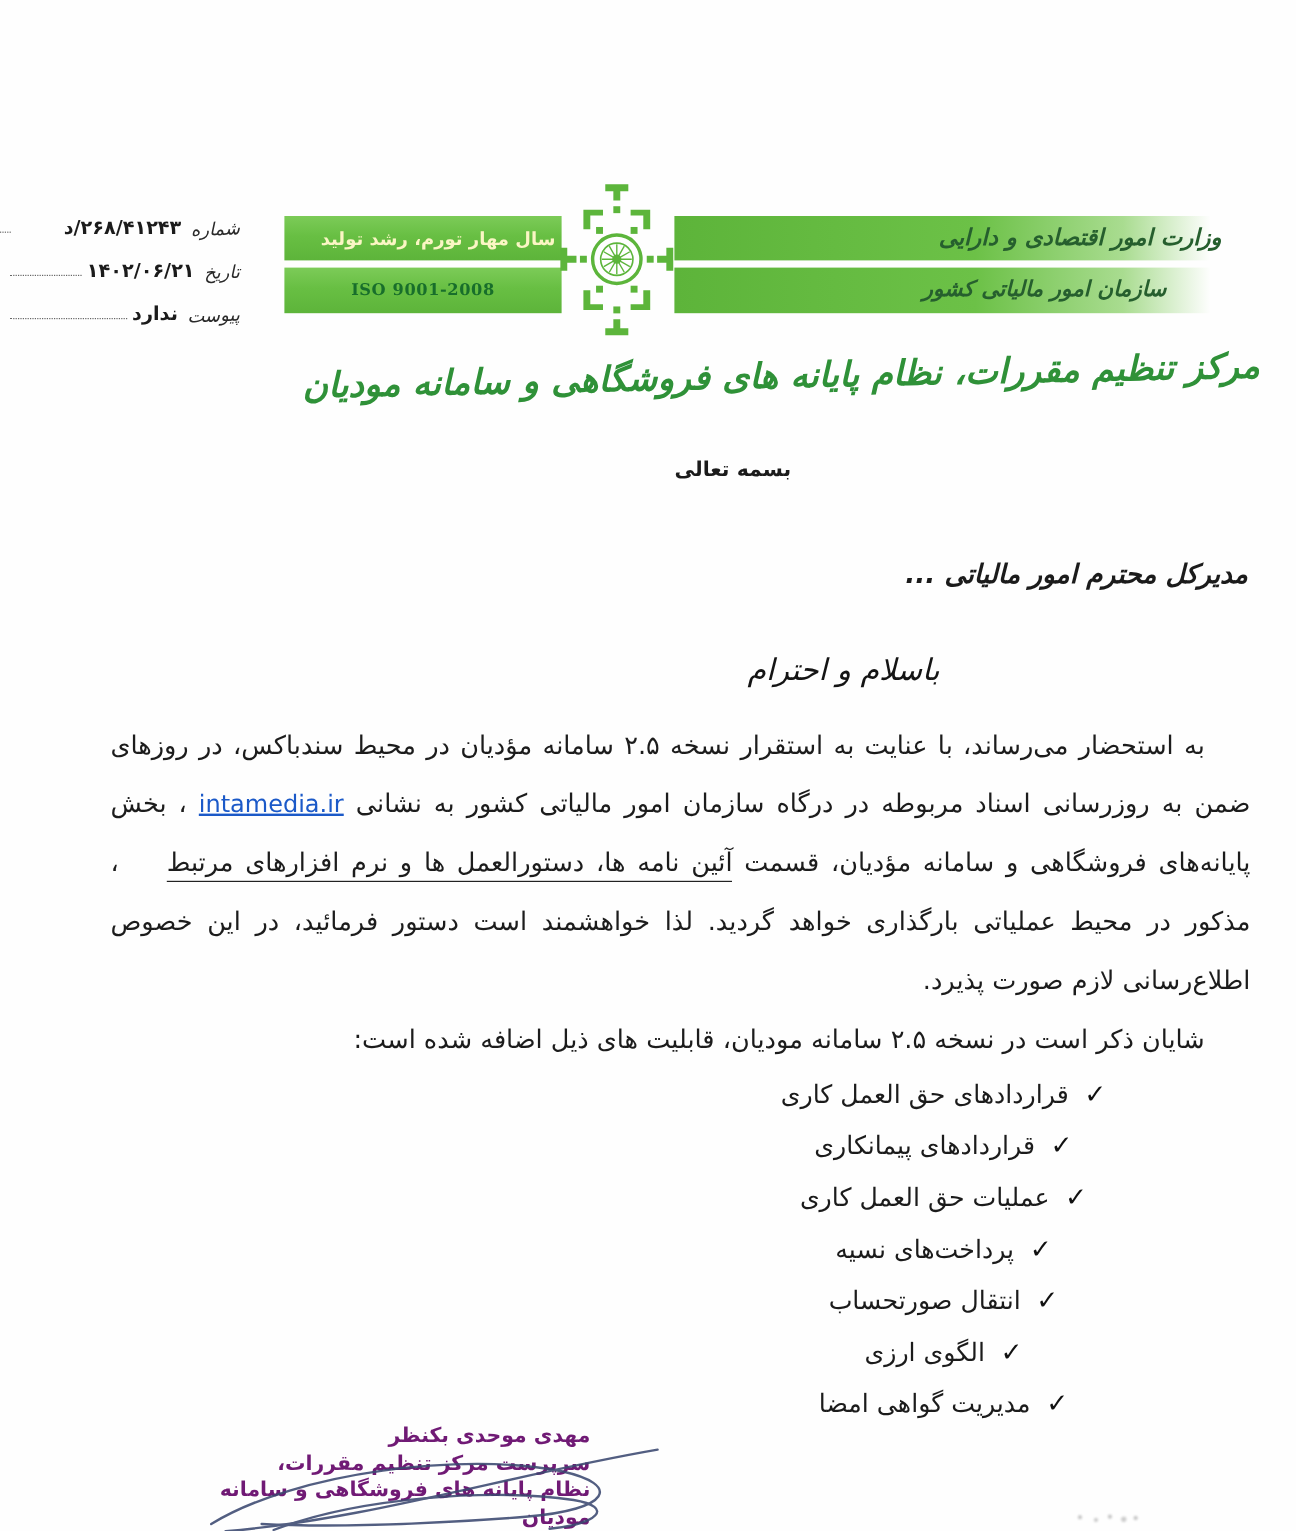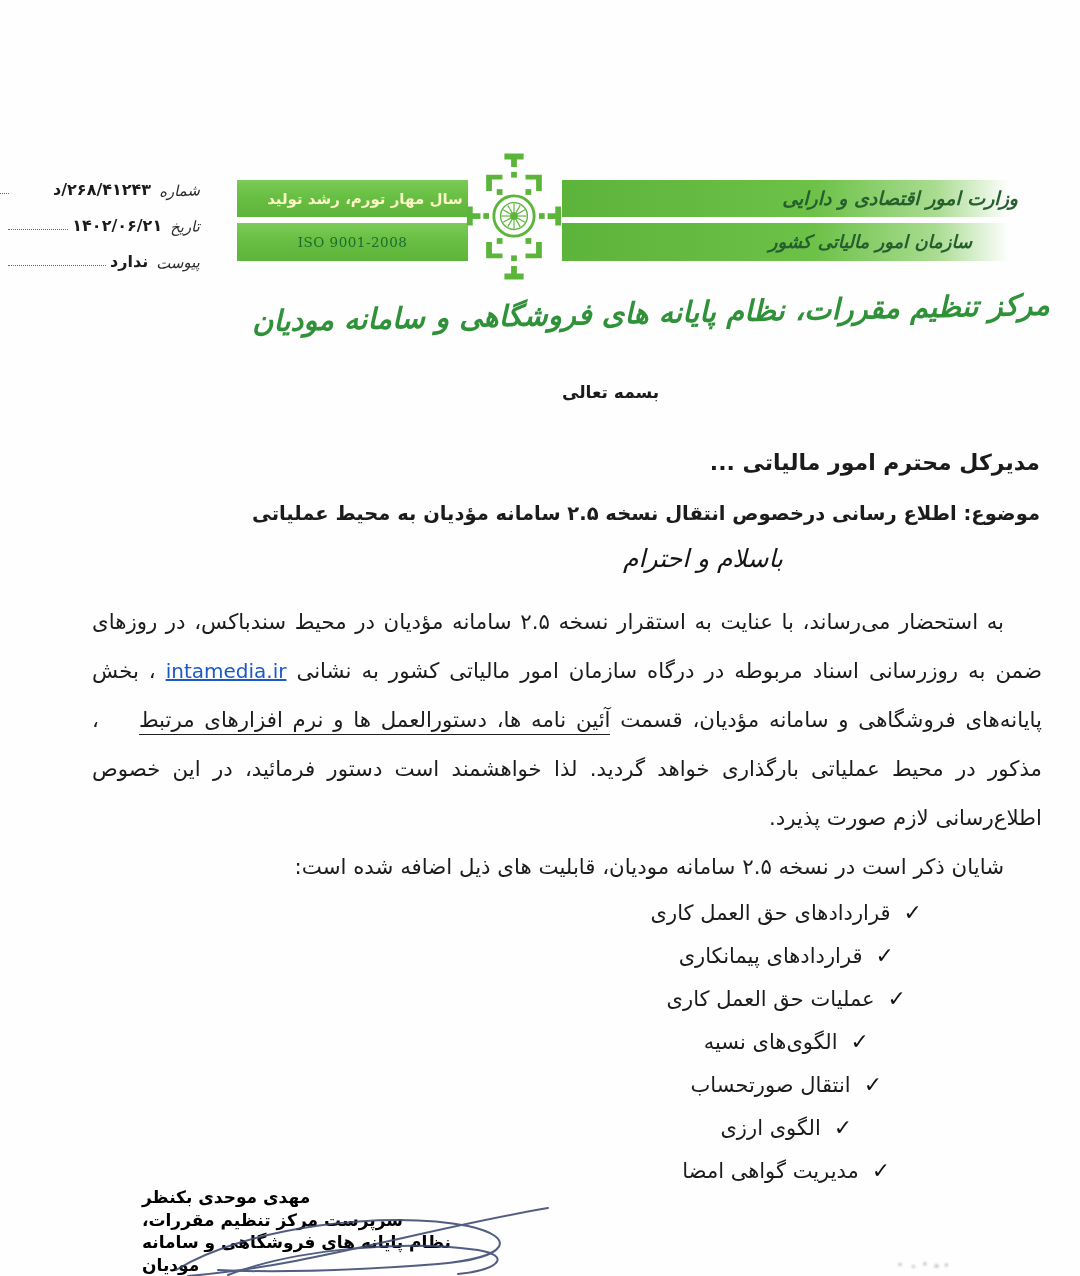--- a/index.html
+++ b/index.html
@@ -14,57 +14,57 @@
   .meta-label{font-style:italic;font-size:15px;color:#2a2a2a;white-space:nowrap;transform:rotate(-2deg);}
   .meta-value{font-weight:bold;font-size:16px;margin:0 8px 1px 4px;white-space:nowrap;}
   .ltr-exact{direction:ltr;unicode-bidi:bidi-override;margin-left:44px;}
   .meta-dots{flex:1;border-bottom:1.6px dotted #666;margin-bottom:6px;min-width:12px;}
   
   .left-banner{position:absolute;left:237px;top:180px;width:231px;}
   .band{height:37px;display:flex;align-items:center;justify-content:center;
         background:linear-gradient(180deg,#7ccb58 0%,#68bf43 45%,#5db43a 100%);}
   .left-banner .band + .band{margin-top:6px;height:38px;}
   .slogan-text{color:#fbf6c4;font-weight:bold;font-size:15px;white-space:nowrap;margin-left:25px;}
-  .iso-text{color:#186e2b;font-weight:normal;font-size:13.5px;letter-spacing:.5px;
+  .iso-text{color:#186e2b;font-weight:bold;font-size:13.5px;letter-spacing:.5px;
             font-family:"DejaVu Serif",serif;}
   .right-banner{position:absolute;left:562px;top:180px;width:456px;}
   .right-banner .band{background:linear-gradient(90deg,#5db43a 0%,#6cc147 55%,#a9dc90 82%,rgba(255,255,255,0) 98%);}
   .right-banner .band + .band{margin-top:6px;height:38px;}
   .ministry-line{position:absolute;direction:rtl;white-space:nowrap;
     font-family:"DejaVu Serif",serif;font-style:italic;font-weight:bold;color:#265f2e;}
   .ministry-line.l1{top:180px;right:62px;height:37px;line-height:37px;font-size:19px;}
   .ministry-line.l2{top:223px;right:108px;height:21px;line-height:38px;font-size:18px;}
   
   .logo{position:absolute;left:466px;top:150px;width:96px;height:133px;}
   
   .office-title{position:absolute;right:30px;top:296px;direction:rtl;white-space:nowrap;
     font-family:"DejaVu Serif",serif;font-style:italic;font-weight:bold;
     font-size:29px;color:#2f9138;transform:rotate(-1.2deg);}
   
   .basmala{position:absolute;left:562px;top:382px;font-weight:bold;font-size:17px;direction:rtl;}
-  .recipient{position:absolute;right:40px;top:450px;direction:rtl;font-weight:bold;font-size:22px;}
+  .recipient{position:absolute;right:40px;top:467px;direction:rtl;font-weight:bold;font-size:22px;font-style:italic;}
   .subject{position:absolute;right:40px;top:502px;direction:rtl;font-weight:bold;font-size:19.5px;}
   .salutation{position:absolute;right:297px;top:544px;direction:rtl;
     font-family:"DejaVu Serif",serif;font-style:italic;font-size:25px;color:#141414;}
   .body-text{position:absolute;right:38px;left:92px;top:597px;direction:rtl;
     font-size:21.3px;color:#1c1c1c;}
   .body-line{height:49px;line-height:49px;white-space:nowrap;}
   .jline{text-align:justify;text-align-last:justify;white-space:normal;overflow:hidden;}
   .indent{padding-right:38px;}
   .sline{text-align:right;}
   .link{color:#1b59c8;text-decoration:underline;direction:ltr;unicode-bidi:embed;font-size:20px;}
   .uphrase{border-bottom:1.8px solid #222;padding-bottom:2px;margin-left:40px;}
   
   .features{position:absolute;right:158px;top:884px;direction:rtl;}
   .feature-item{height:43px;line-height:57px;text-align:center;font-size:21px;white-space:nowrap;}
   .check{display:inline-block;margin-left:13px;font-size:22px;color:#111;
     font-family:"DejaVu Serif",serif;}
   
-  .signature-block{position:absolute;left:142px;top:1186px;width:350px;text-align:left;
-    direction:rtl;font-weight:bold;font-size:17px;line-height:22.5px;color:#000000;}
+  .signature-block{position:absolute;left:142px;top:1186px;width:350px;text-align:right;
+    direction:rtl;font-weight:bold;font-size:17px;line-height:22.5px;color:#701a75;}
   .sig-svg{position:absolute;left:158px;top:1200px;width:392px;height:76px;}
   
   .smudge{position:absolute;left:893px;top:1260px;width:58px;height:11px;opacity:.32;
     filter:blur(1px);
     background:
       radial-gradient(circle at 12% 40%, #555 0 1.5px, transparent 2px),
       radial-gradient(circle at 35% 60%, #666 0 1.5px, transparent 2px),
       radial-gradient(circle at 55% 35%, #555 0 1.5px, transparent 2px),
       radial-gradient(circle at 75% 55%, #666 0 2px, transparent 2.5px),
       radial-gradient(circle at 92% 45%, #555 0 1.5px, transparent 2px);}
@@ -137,37 +137,36 @@
     <div class="band"></div>
     <div class="band"></div>
   </div>
   <div class="ministry-line l1">وزارت امور اقتصادی و دارایی</div>
   <div class="ministry-line l2">سازمان امور مالیاتی کشور</div>
 
   <div class="office-title">مرکز تنظیم مقررات، نظام پایانه های فروشگاهی و سامانه مودیان</div>
 
   <div class="basmala">بسمه تعالی</div>
   <div class="recipient">مدیرکل محترم امور مالیاتی ...</div>
-  <div class="subject">موضوع: اطلاع رسانی درخصوص انتقال نسخه ۲.۵ سامانه مؤدیان به محیط عملیاتی</div>
   <div class="salutation">باسلام و احترام</div>
 
   <div class="body-text">
     <div class="body-line jline indent">به استحضار می‌رساند، با عنایت به استقرار نسخه ۲.۵ سامانه مؤدیان در محیط سندباکس، در روزهای آتی</div>
     <div class="body-line jline"><span>ضمن به روزرسانی اسناد مربوطه در درگاه سازمان امور مالیاتی کشور به نشانی </span><a class="link" href="#">intamedia.ir</a><span> ، بخش</span></div>
     <div class="body-line jline"><span>پایانه‌های فروشگاهی و سامانه مؤدیان، قسمت </span><span class="uphrase">آئین نامه ها، دستورالعمل ها و نرم افزارهای مرتبط</span><span>، سامانه</span></div>
     <div class="body-line jline">مذکور در محیط عملیاتی بارگذاری خواهد گردید. لذا خواهشمند است دستور فرمائید، در این خصوص</div>
     <div class="body-line sline">اطلاع‌رسانی لازم صورت پذیرد.</div>
     <div class="body-line sline indent">شایان ذکر است در نسخه ۲.۵ سامانه مودیان، قابلیت های ذیل اضافه شده است:</div>
   </div>
 
   <div class="features">
     <div class="feature-item"><span class="check">✓</span><span>قراردادهای حق العمل کاری</span></div>
     <div class="feature-item"><span class="check">✓</span><span>قراردادهای پیمانکاری</span></div>
     <div class="feature-item"><span class="check">✓</span><span>عملیات حق العمل کاری</span></div>
-    <div class="feature-item"><span class="check">✓</span><span>الگوی‌های نسیه</span></div>
+    <div class="feature-item"><span class="check">✓</span><span>پرداخت‌های نسیه</span></div>
     <div class="feature-item"><span class="check">✓</span><span>انتقال صورتحساب</span></div>
     <div class="feature-item"><span class="check">✓</span><span>الگوی ارزی</span></div>
     <div class="feature-item"><span class="check">✓</span><span>مدیریت گواهی امضا</span></div>
   </div>
 
   <div class="signature-block">
     <div>مهدی موحدی بکنظر</div>
     <div>سرپرست مرکز تنظیم مقررات،</div>
     <div>نظام پایانه های فروشگاهی و سامانه مودیان</div>
   </div>

